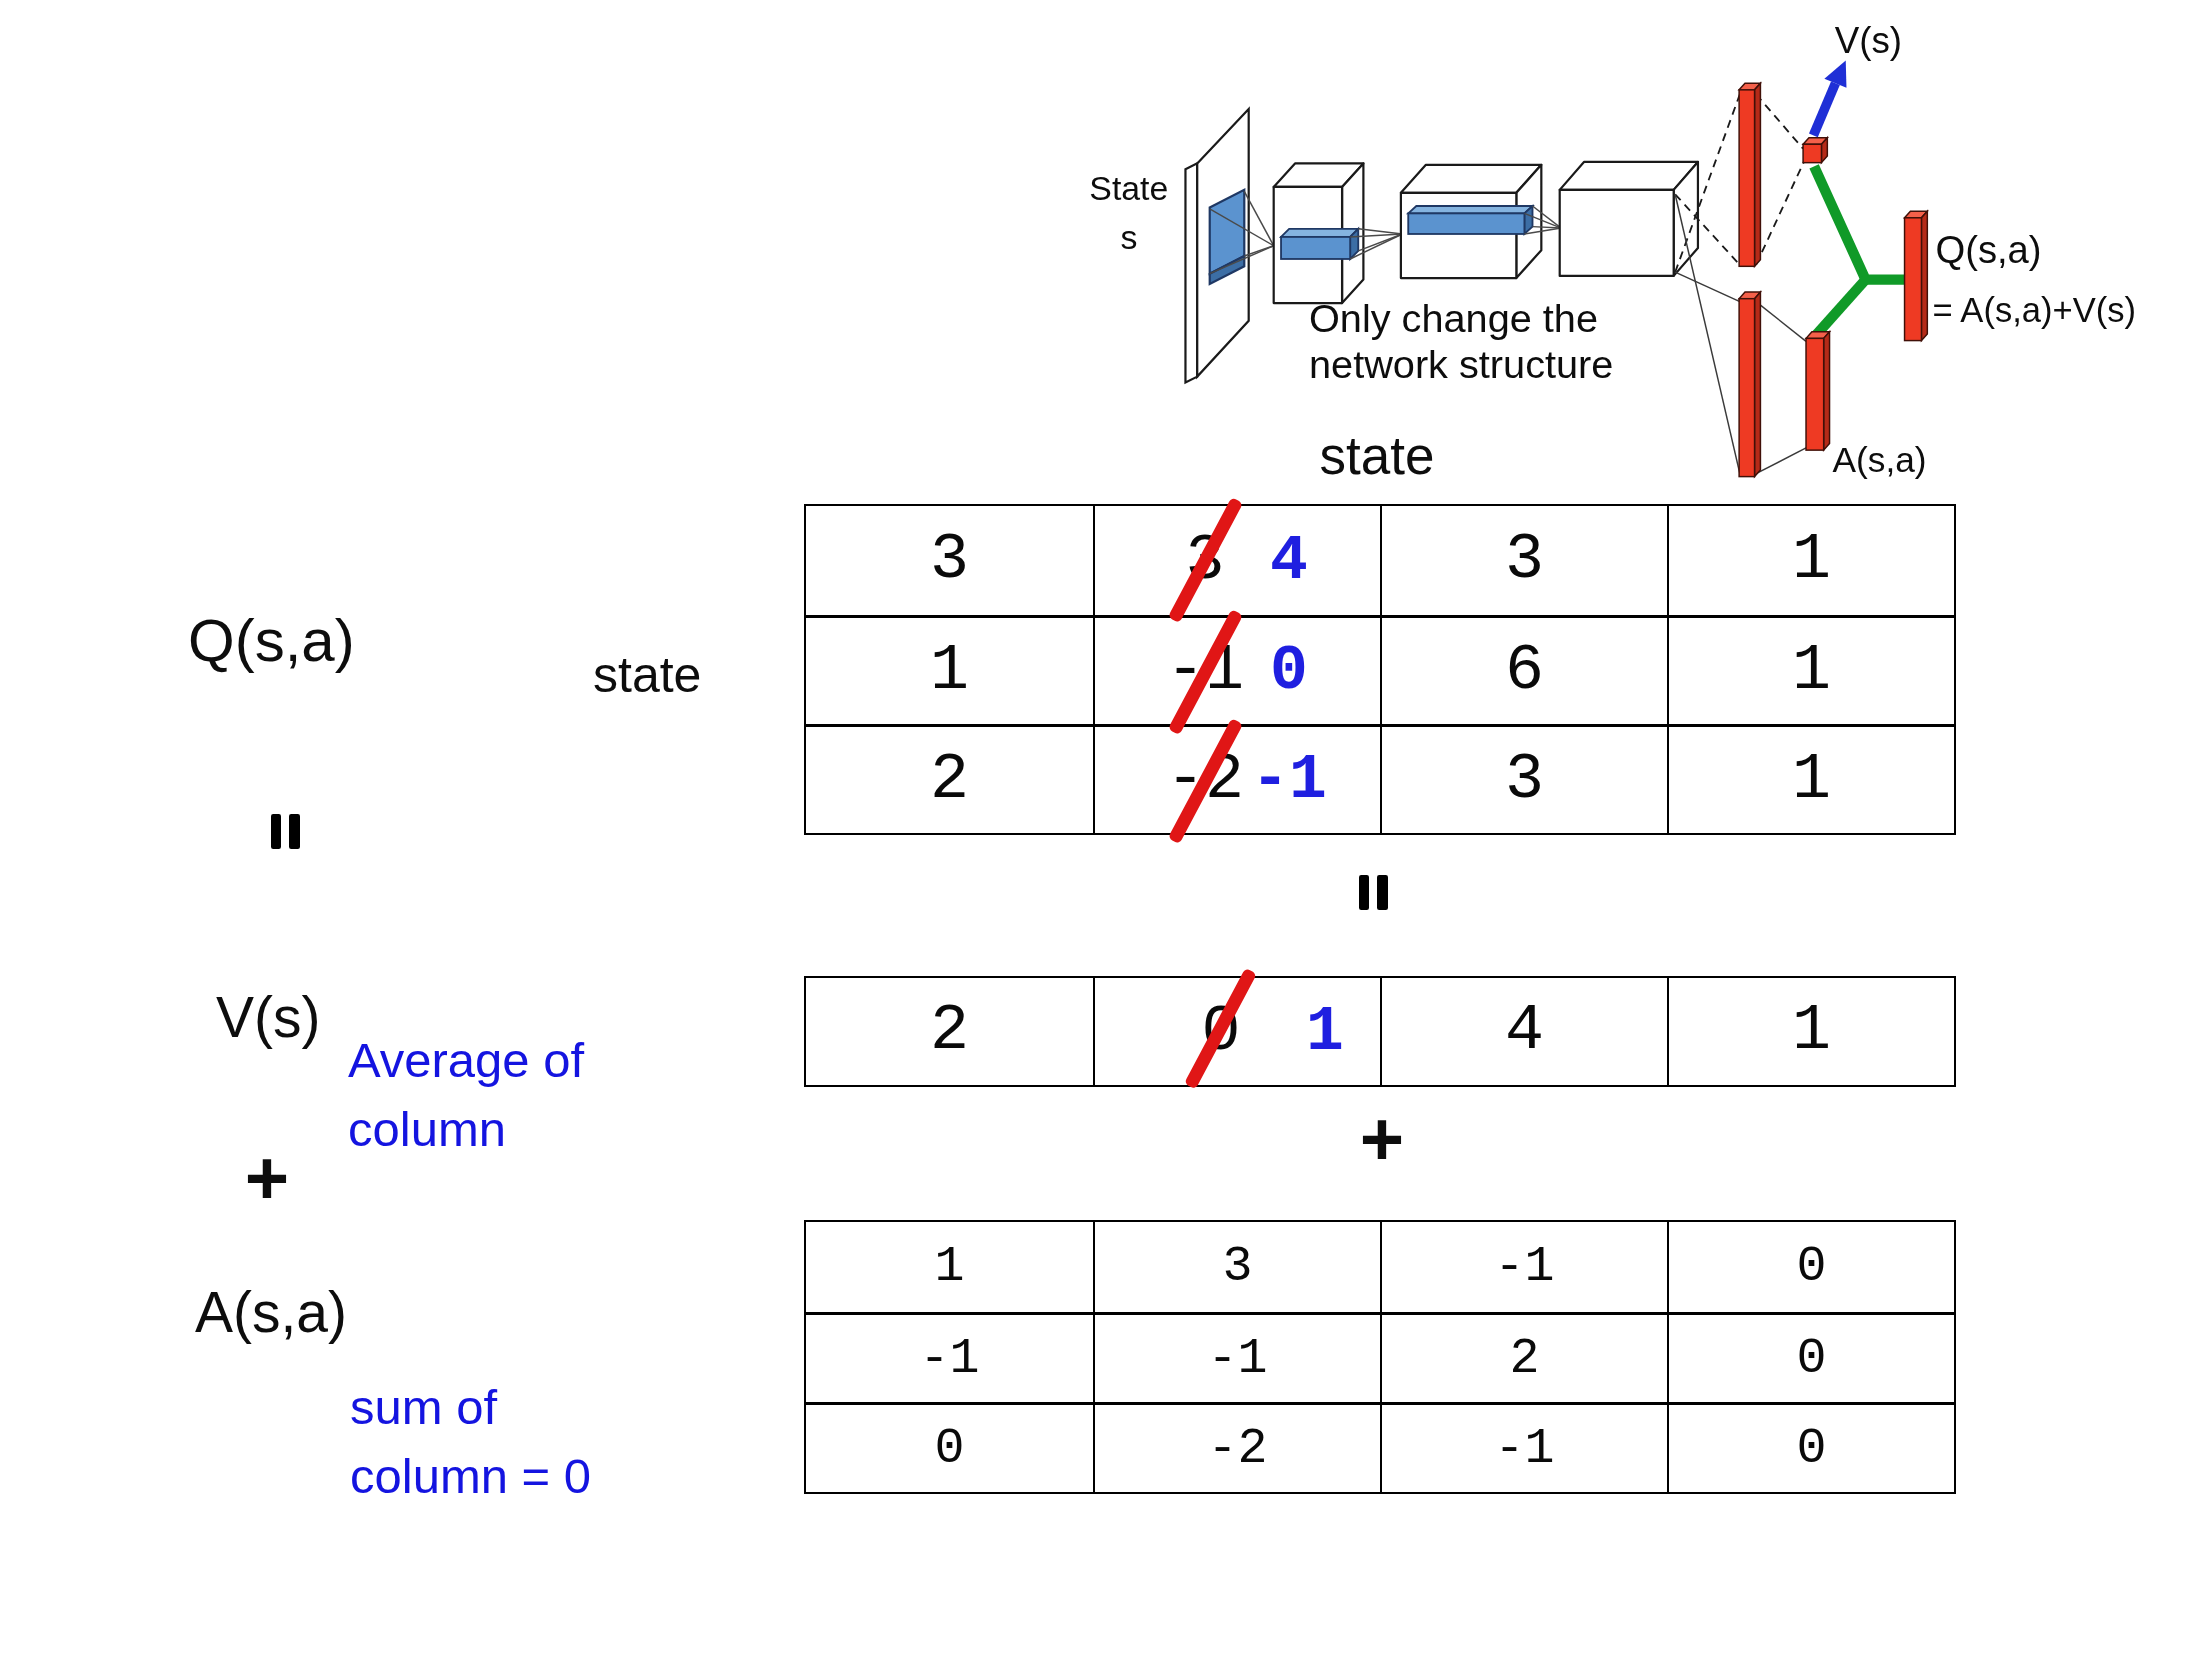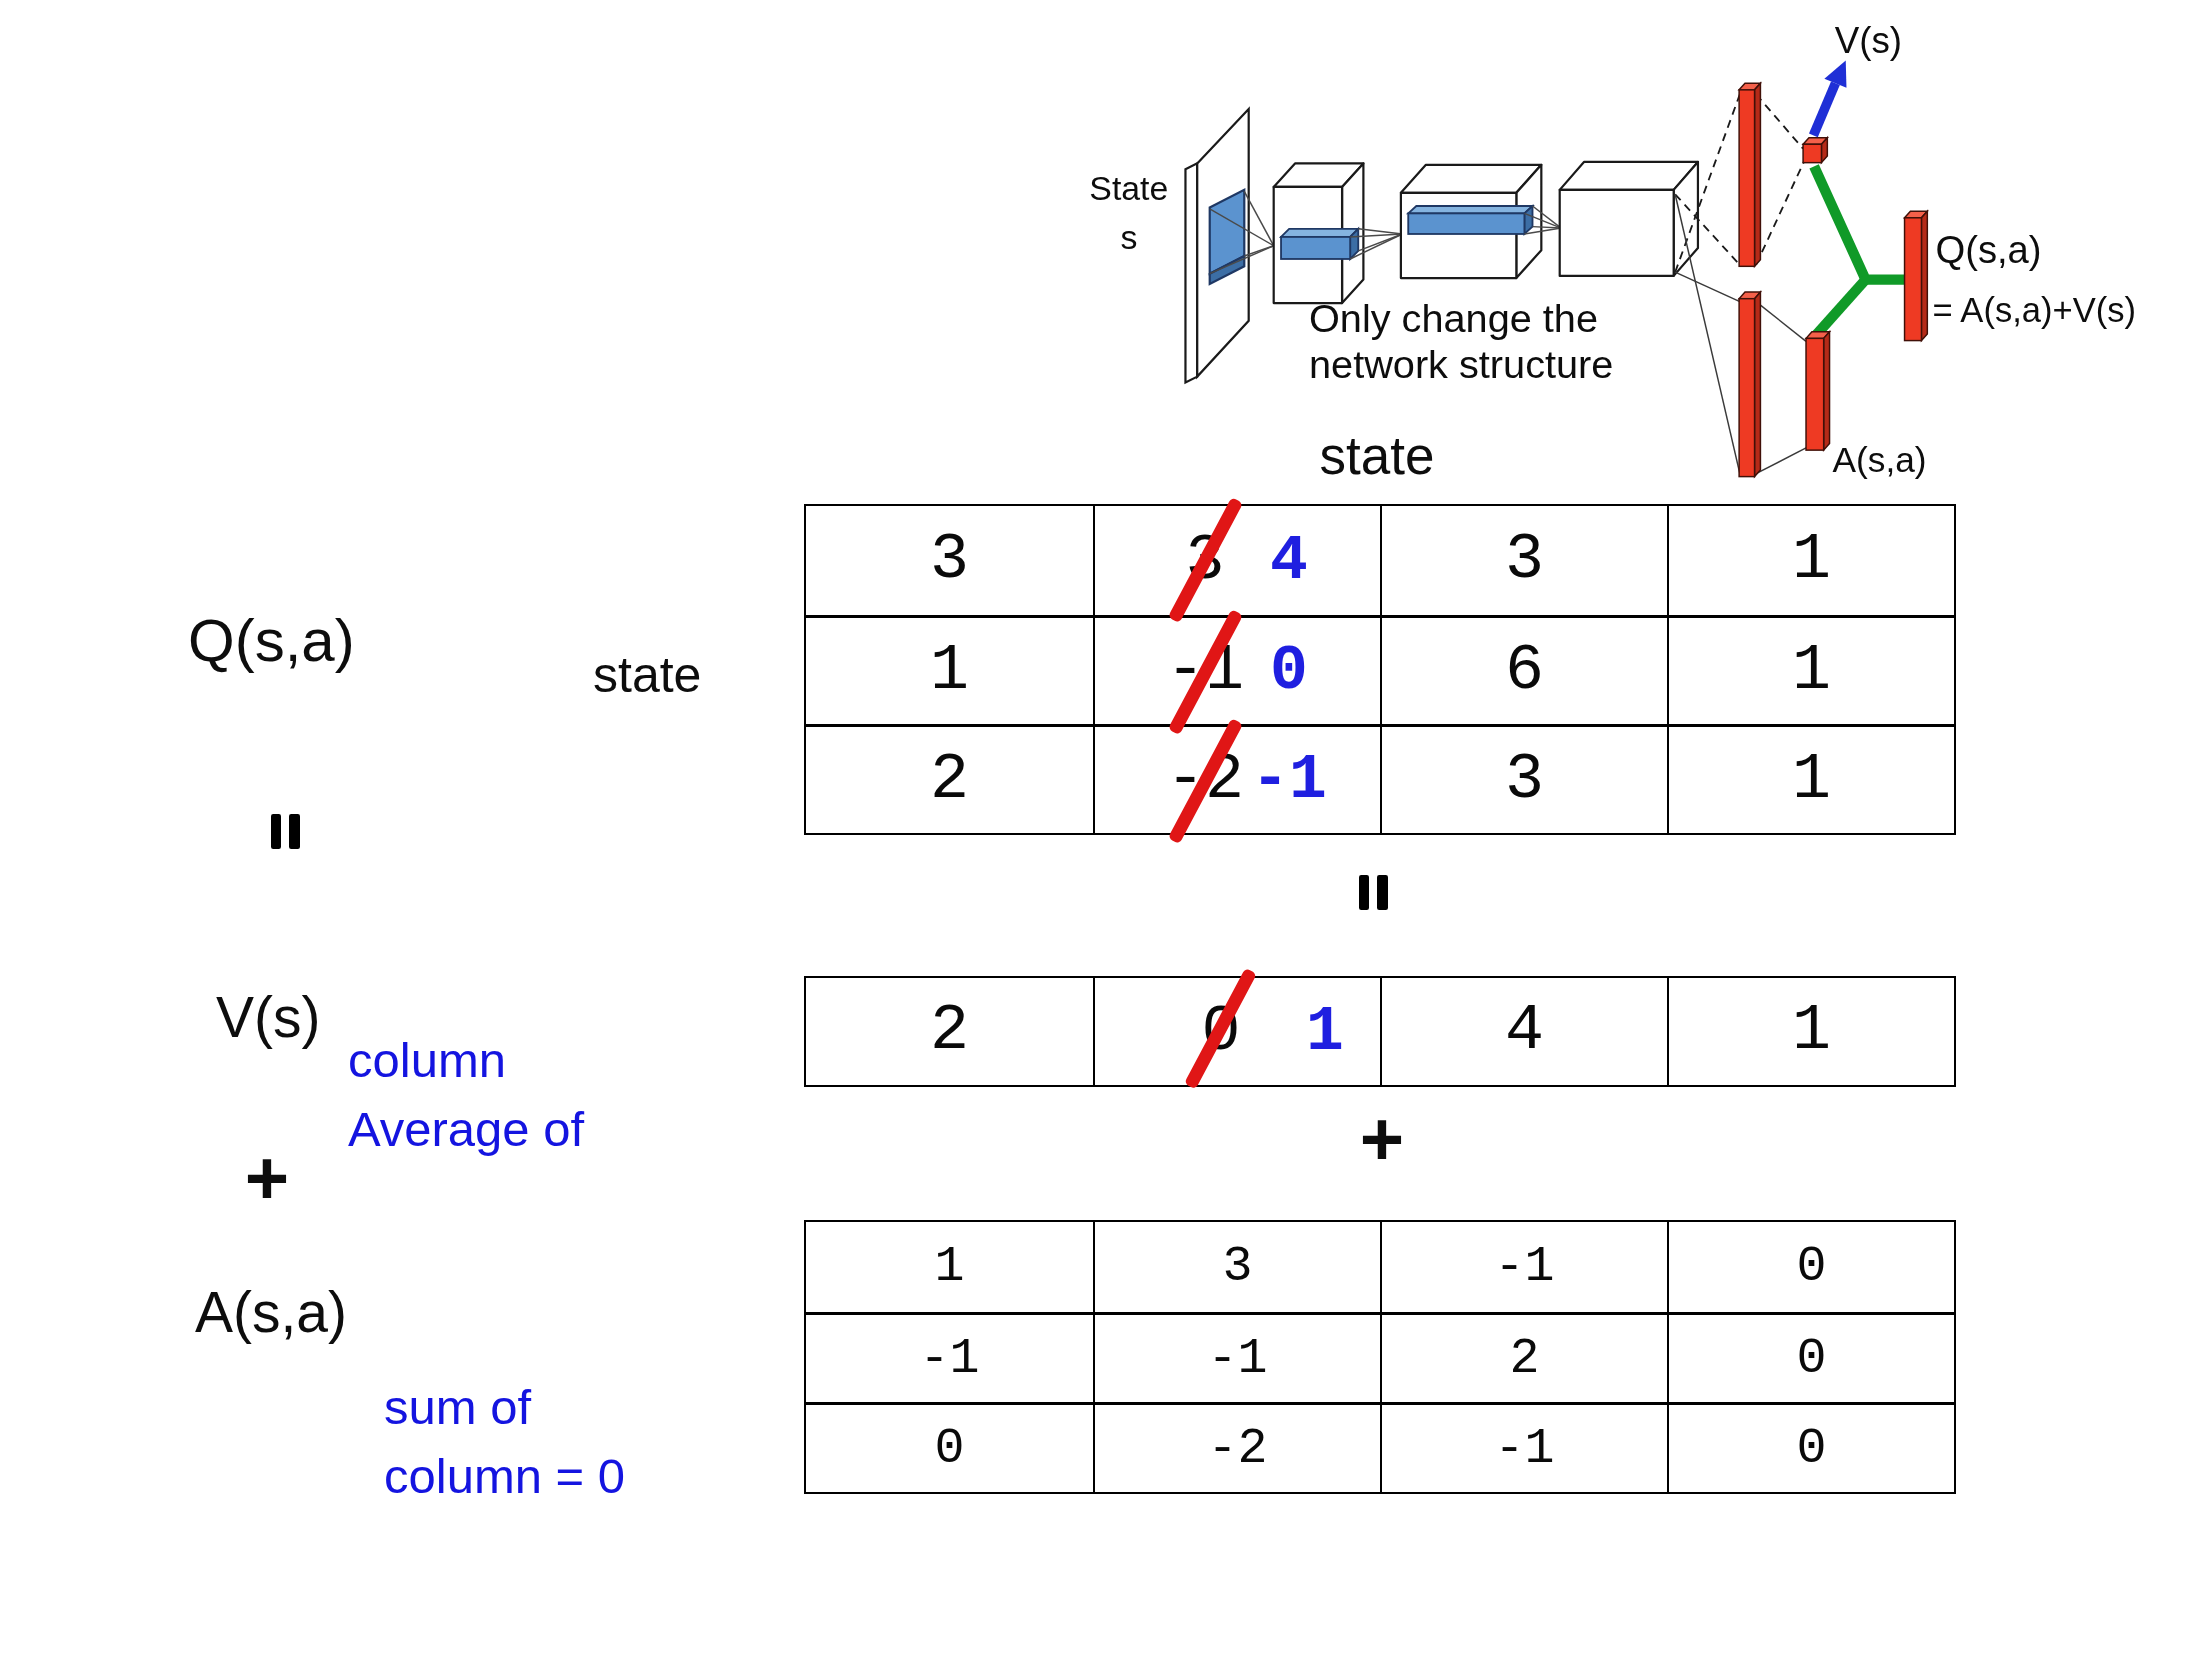--- a/index.html
+++ b/index.html
@@ -47,21 +47,21 @@
   .v-tbl .slash{left:119px; top:-15.4px; height:131px;}
   
   .lbl{position:absolute; color:#0d0d0d; line-height:1.05;}
   .lbl-state{left:1377px; top:428px; transform:translateX(-50%); font-size:53px;}
   .lbl-action{left:593px; top:649px; font-size:50px;}
   .lbl-q{left:188px; top:609px; font-size:60px;}
   .lbl-v{left:216px; top:988px; font-size:57px;}
   .lbl-a{left:195px; top:1283px; font-size:57px;}
   .note{position:absolute; color:#1414e0; font-size:49px; line-height:69px;}
   .note-avg{left:348px; top:1026px;}
-  .note-sum{left:350px; top:1373px;margin-left:34px;}
+  .note-sum{left:350px; top:1373px;}
   .plus{
     position:absolute; transform:translate(-50%,-50%);
     font-size:76px; font-weight:bold; color:#0d0d0d; line-height:1;
   }
   .plus-left{left:267px; top:1178px;}
   .plus-center{left:1382px; top:1139px;}
   
   .veq{position:absolute; width:29px; height:35px;}
   .veq .b{position:absolute; top:0; width:10.3px; height:35px; background:#000; border-radius:2.2px;}
   .veq .b1{left:0;} .veq .b2{left:18.4px;}
@@ -210,22 +210,22 @@
     </div>
   <div class="veq veq-center">
       <span class="b b1"></span>
       <span class="b b2"></span>
     </div>
 
   <div class="plus plus-left">+</div>
   <div class="plus plus-center">+</div>
 
   <div class="note note-avg">
+    <div>Average of</div>
     <div>column</div>
-    <div>Average of</div>
   </div>
   <div class="note note-sum">
     <div>sum of</div>
     <div>column = 0</div>
   </div>
 
   <div class="tbl q-tbl">
     <div class="cell num">3</div>
     <div class="cell crossed">
       <span class="old">3</span>

